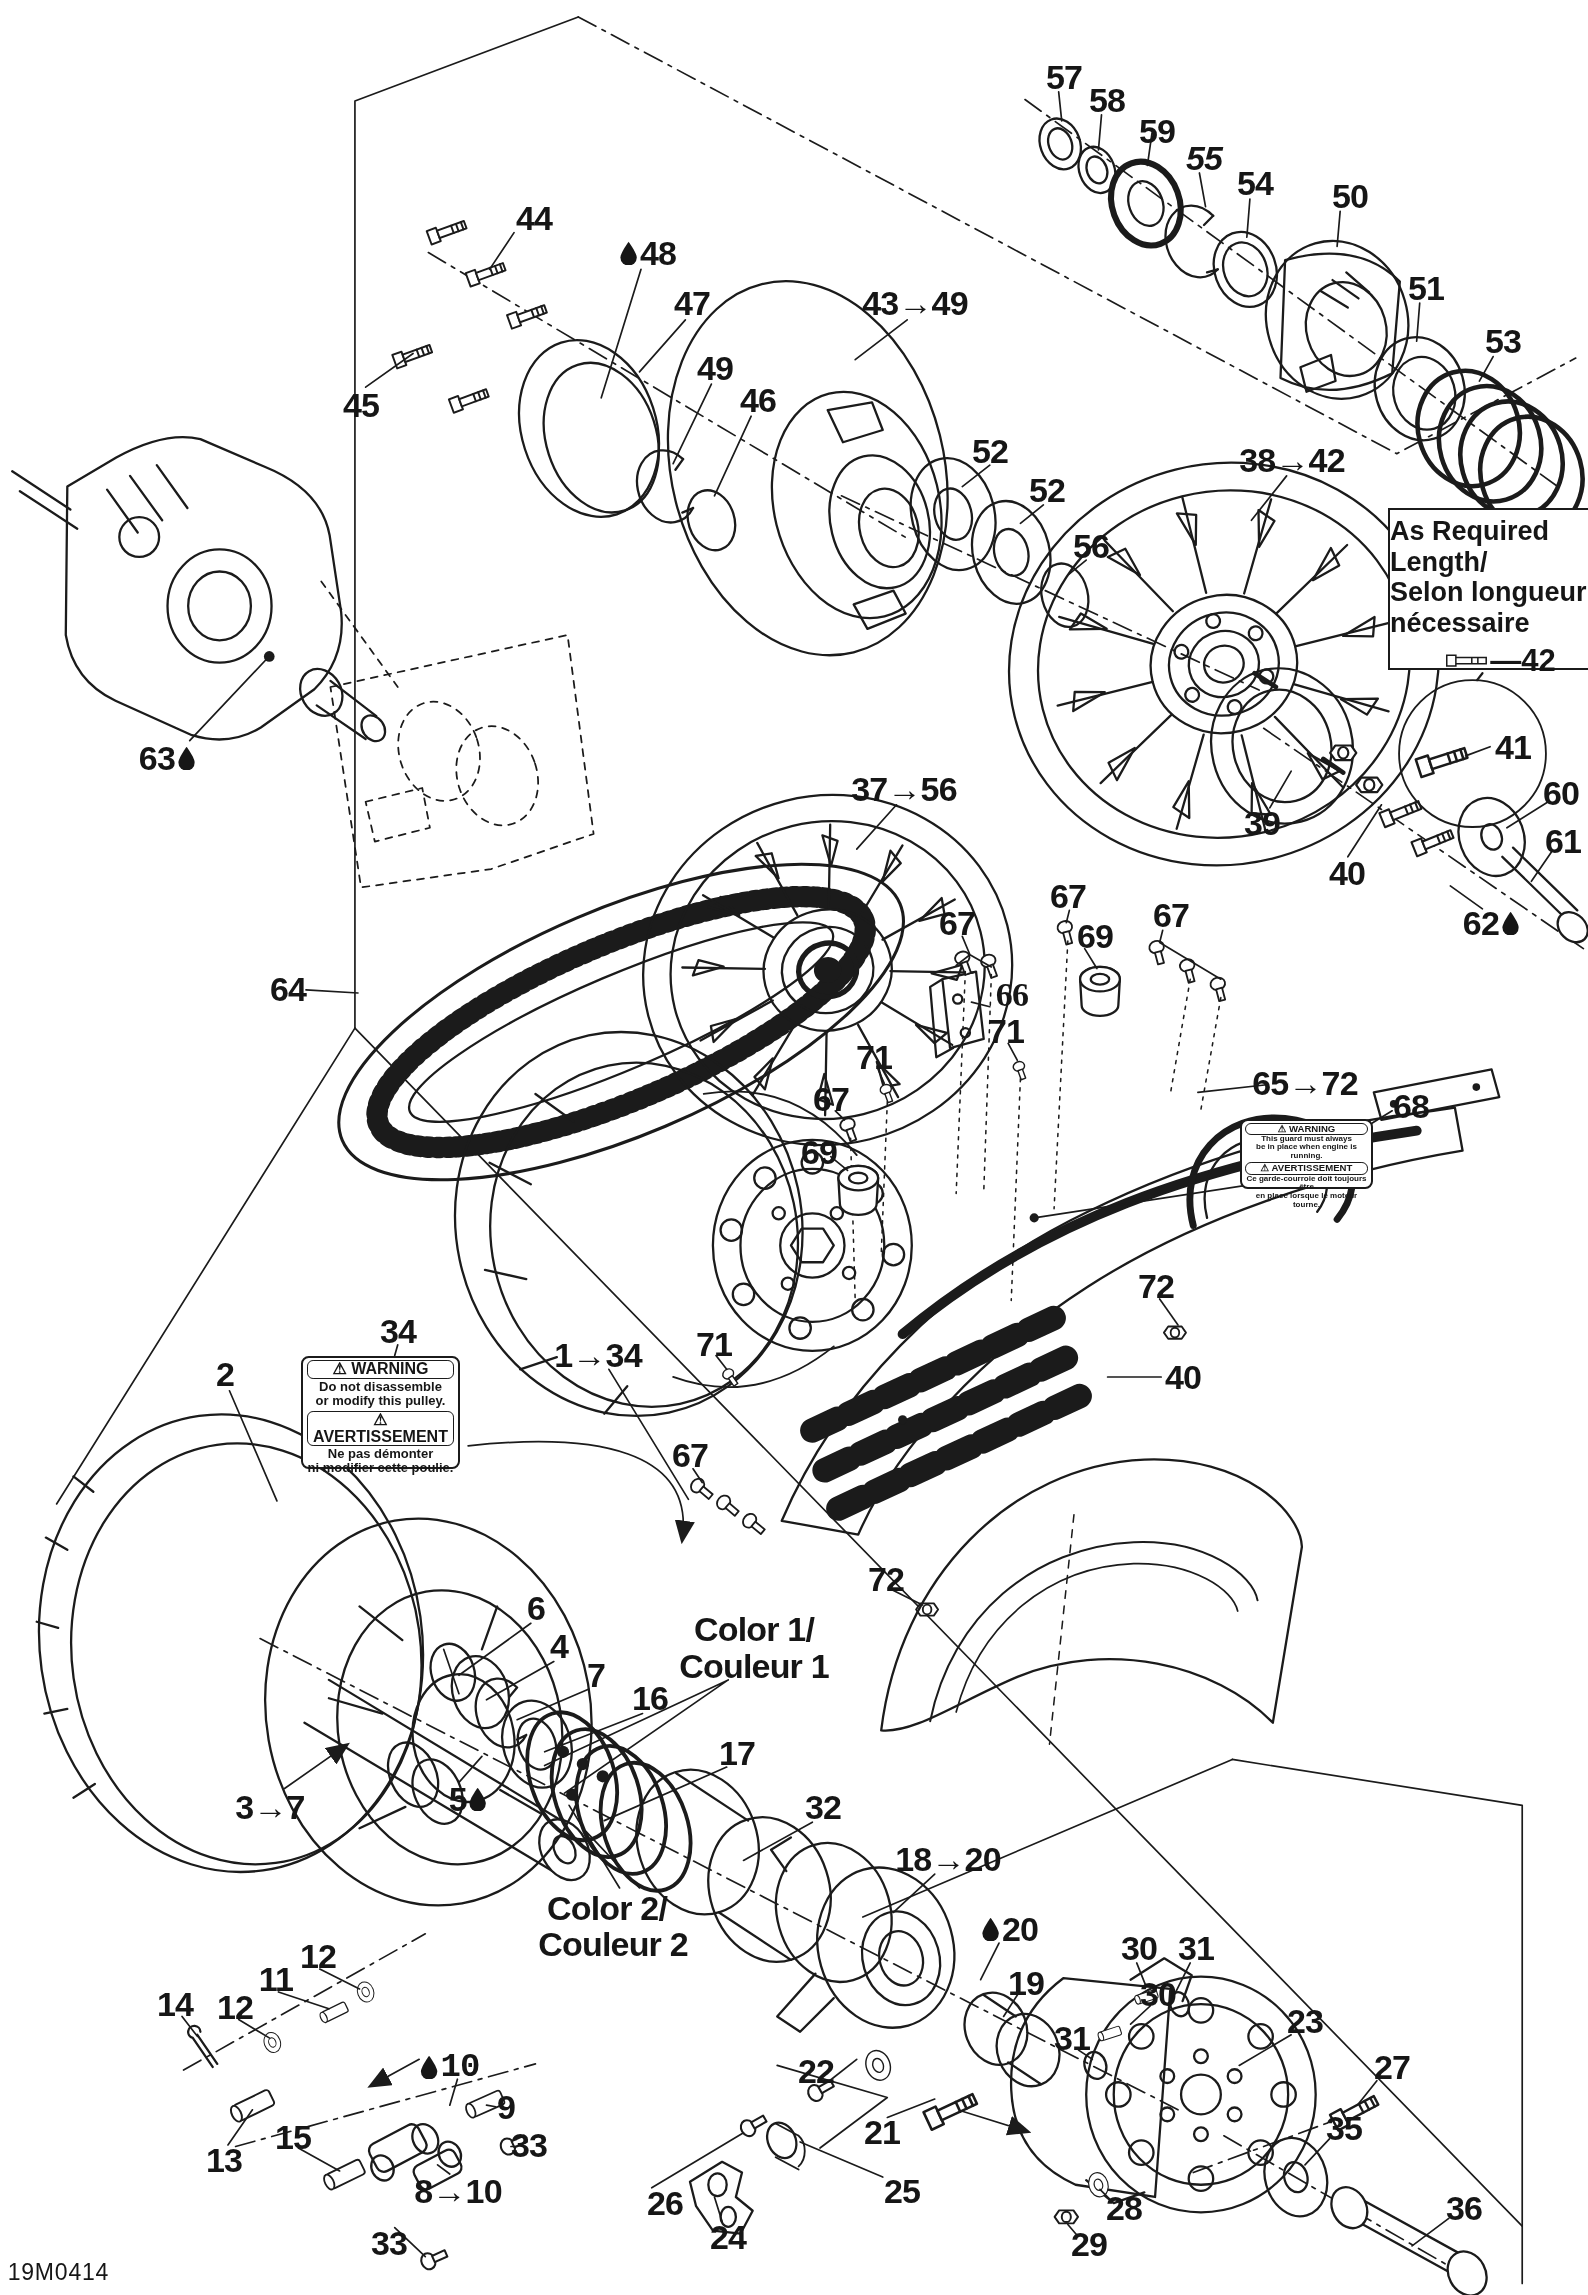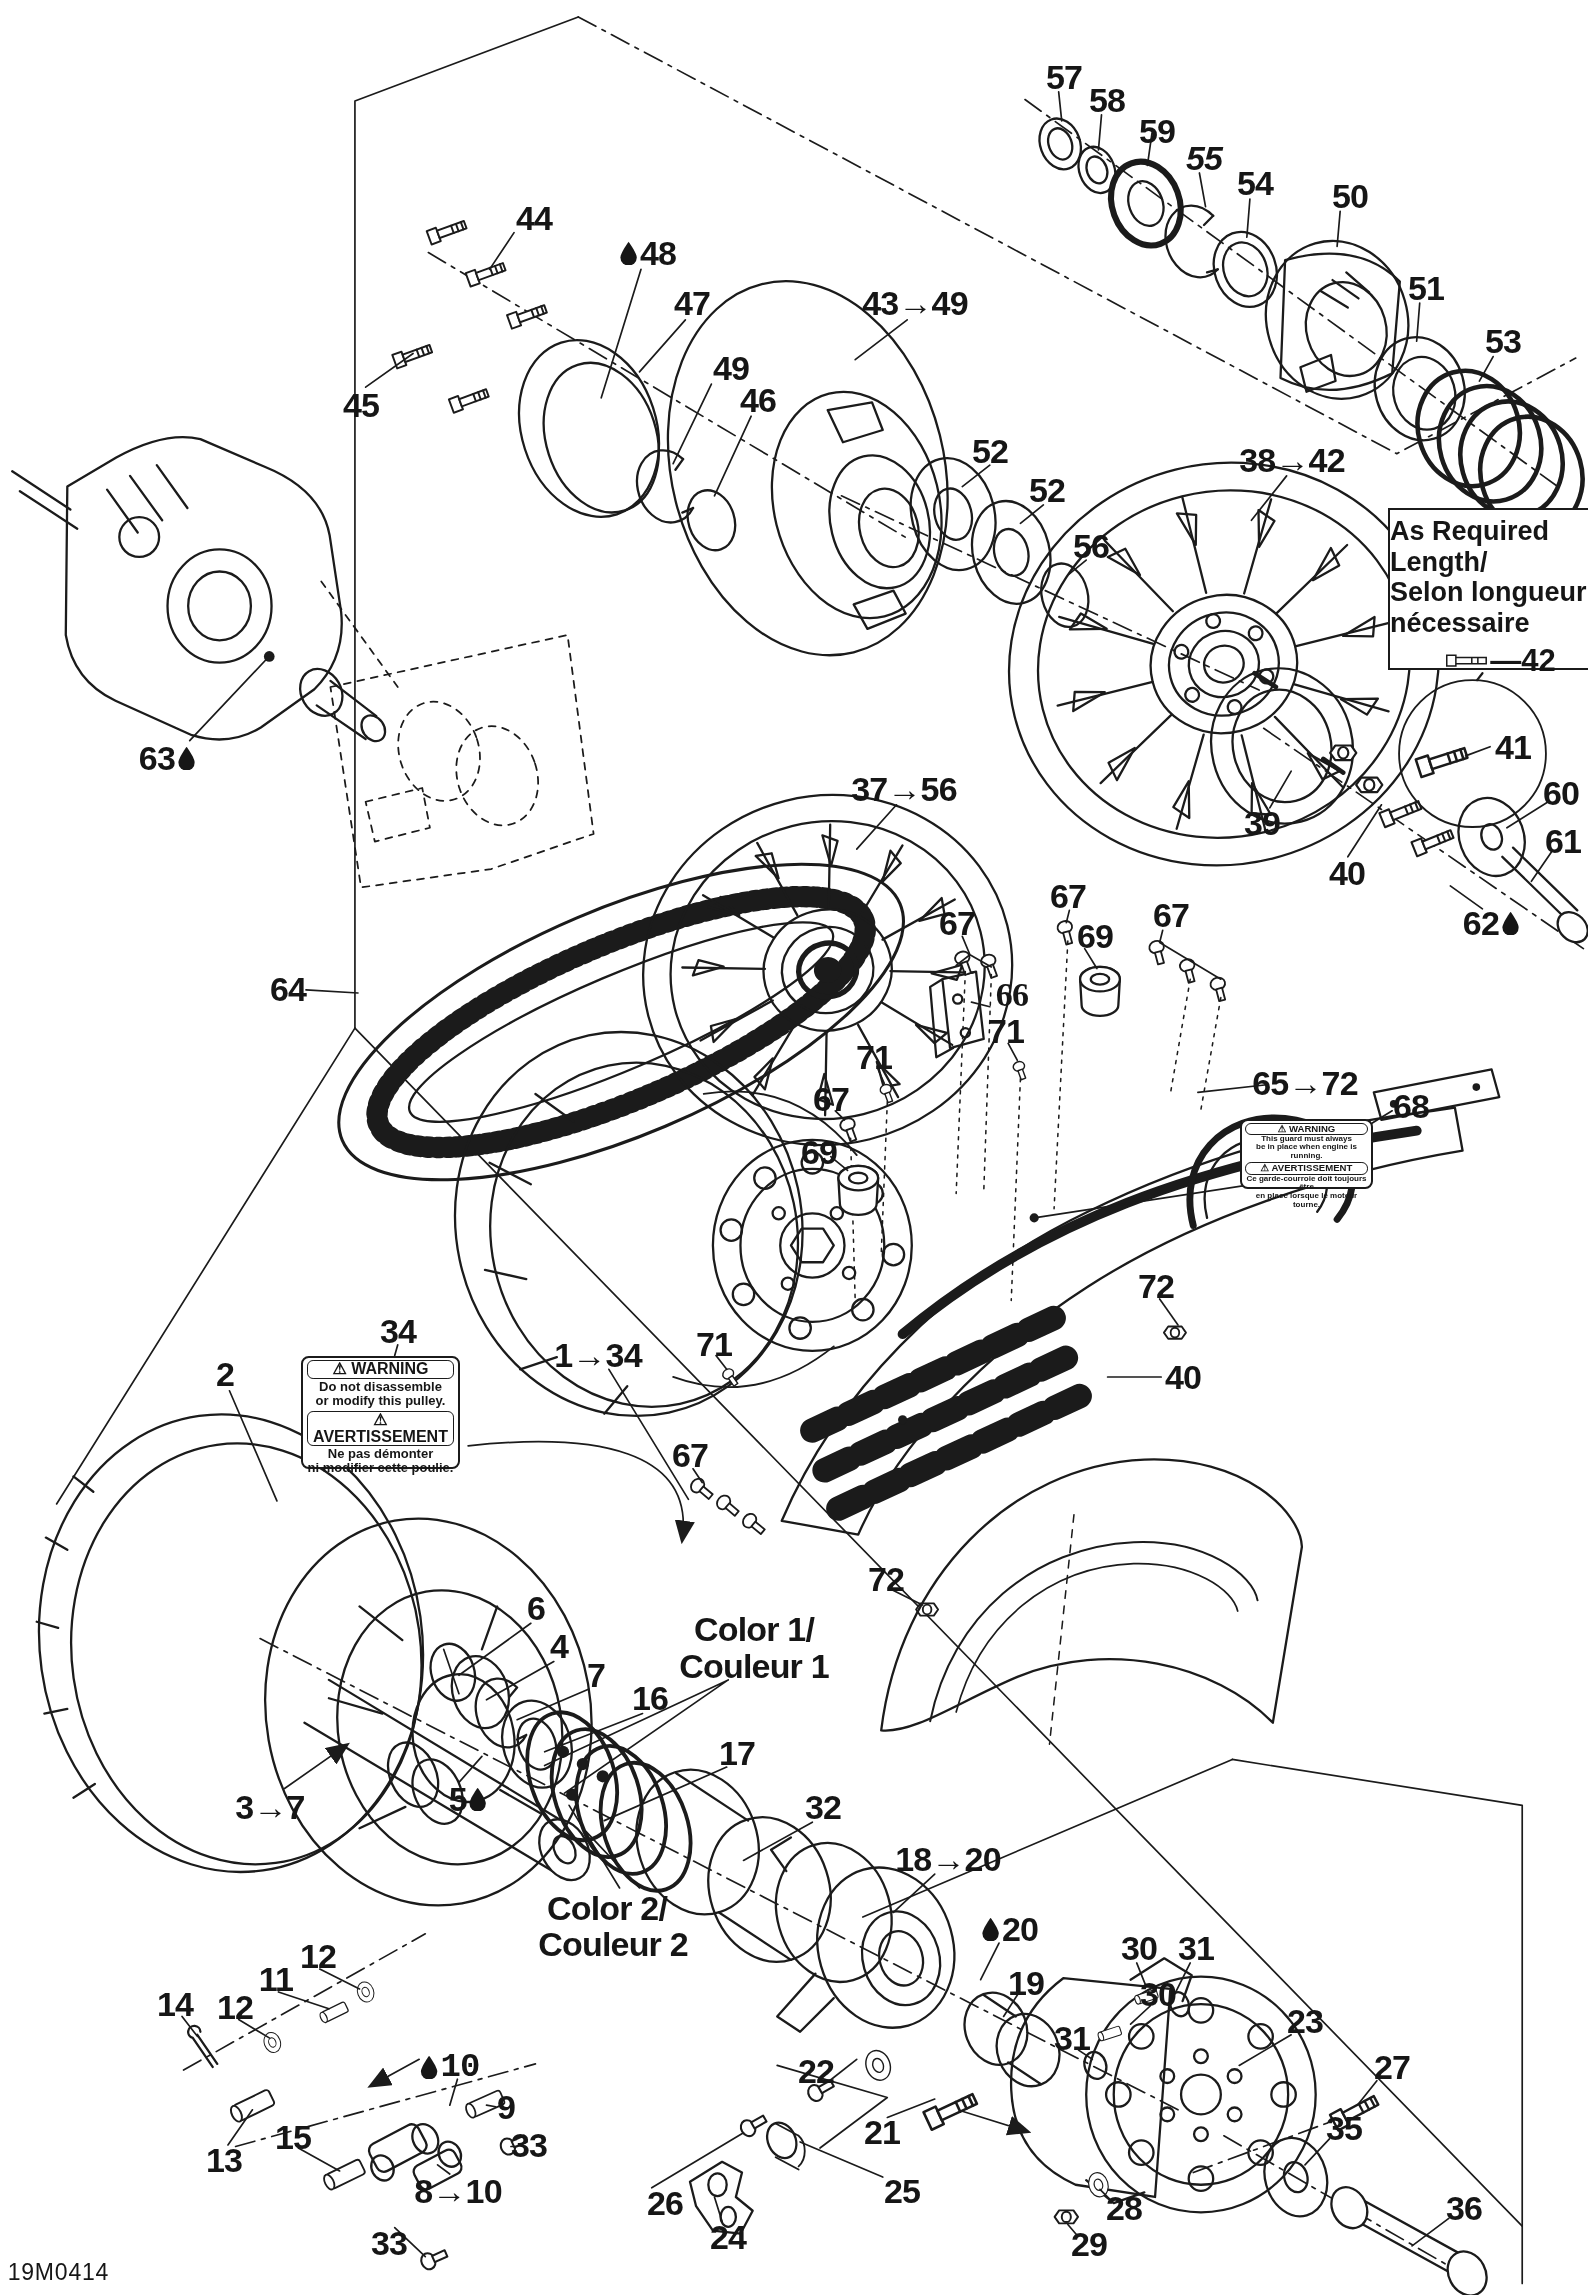--- a/index.html
+++ b/index.html
@@ -699,21 +699,21 @@
     </div>
     <div class="callout" style="left: 647px; top: 253px;">
       <svg viewBox="0 0 14 18" class="drop">
         <path d="M7 0 C7 0 0.5 9 0.5 12.5 A6.5 6.5 0 0 0 13.5 12.5 C13.5 9 7 0 7 0 Z" fill="#161616"></path>
       </svg>
       <span>48</span>
     </div>
     <div class="callout" style="left: 692px; top: 303px;">
       <span>47</span>
     </div>
-    <div class="callout" style="left: 715px; top: 368px; margin-left: 16px;">
+    <div class="callout" style="left: 715px; top: 368px;">
       <span>49</span>
     </div>
     <div class="callout" style="left: 758px; top: 400px;">
       <span>46</span>
     </div>
     <div class="callout" style="left: 361px; top: 405px;">
       <span>45</span>
     </div>
     <div class="callout" style="left: 915px; top: 303px;">
       <span>43→49</span>

